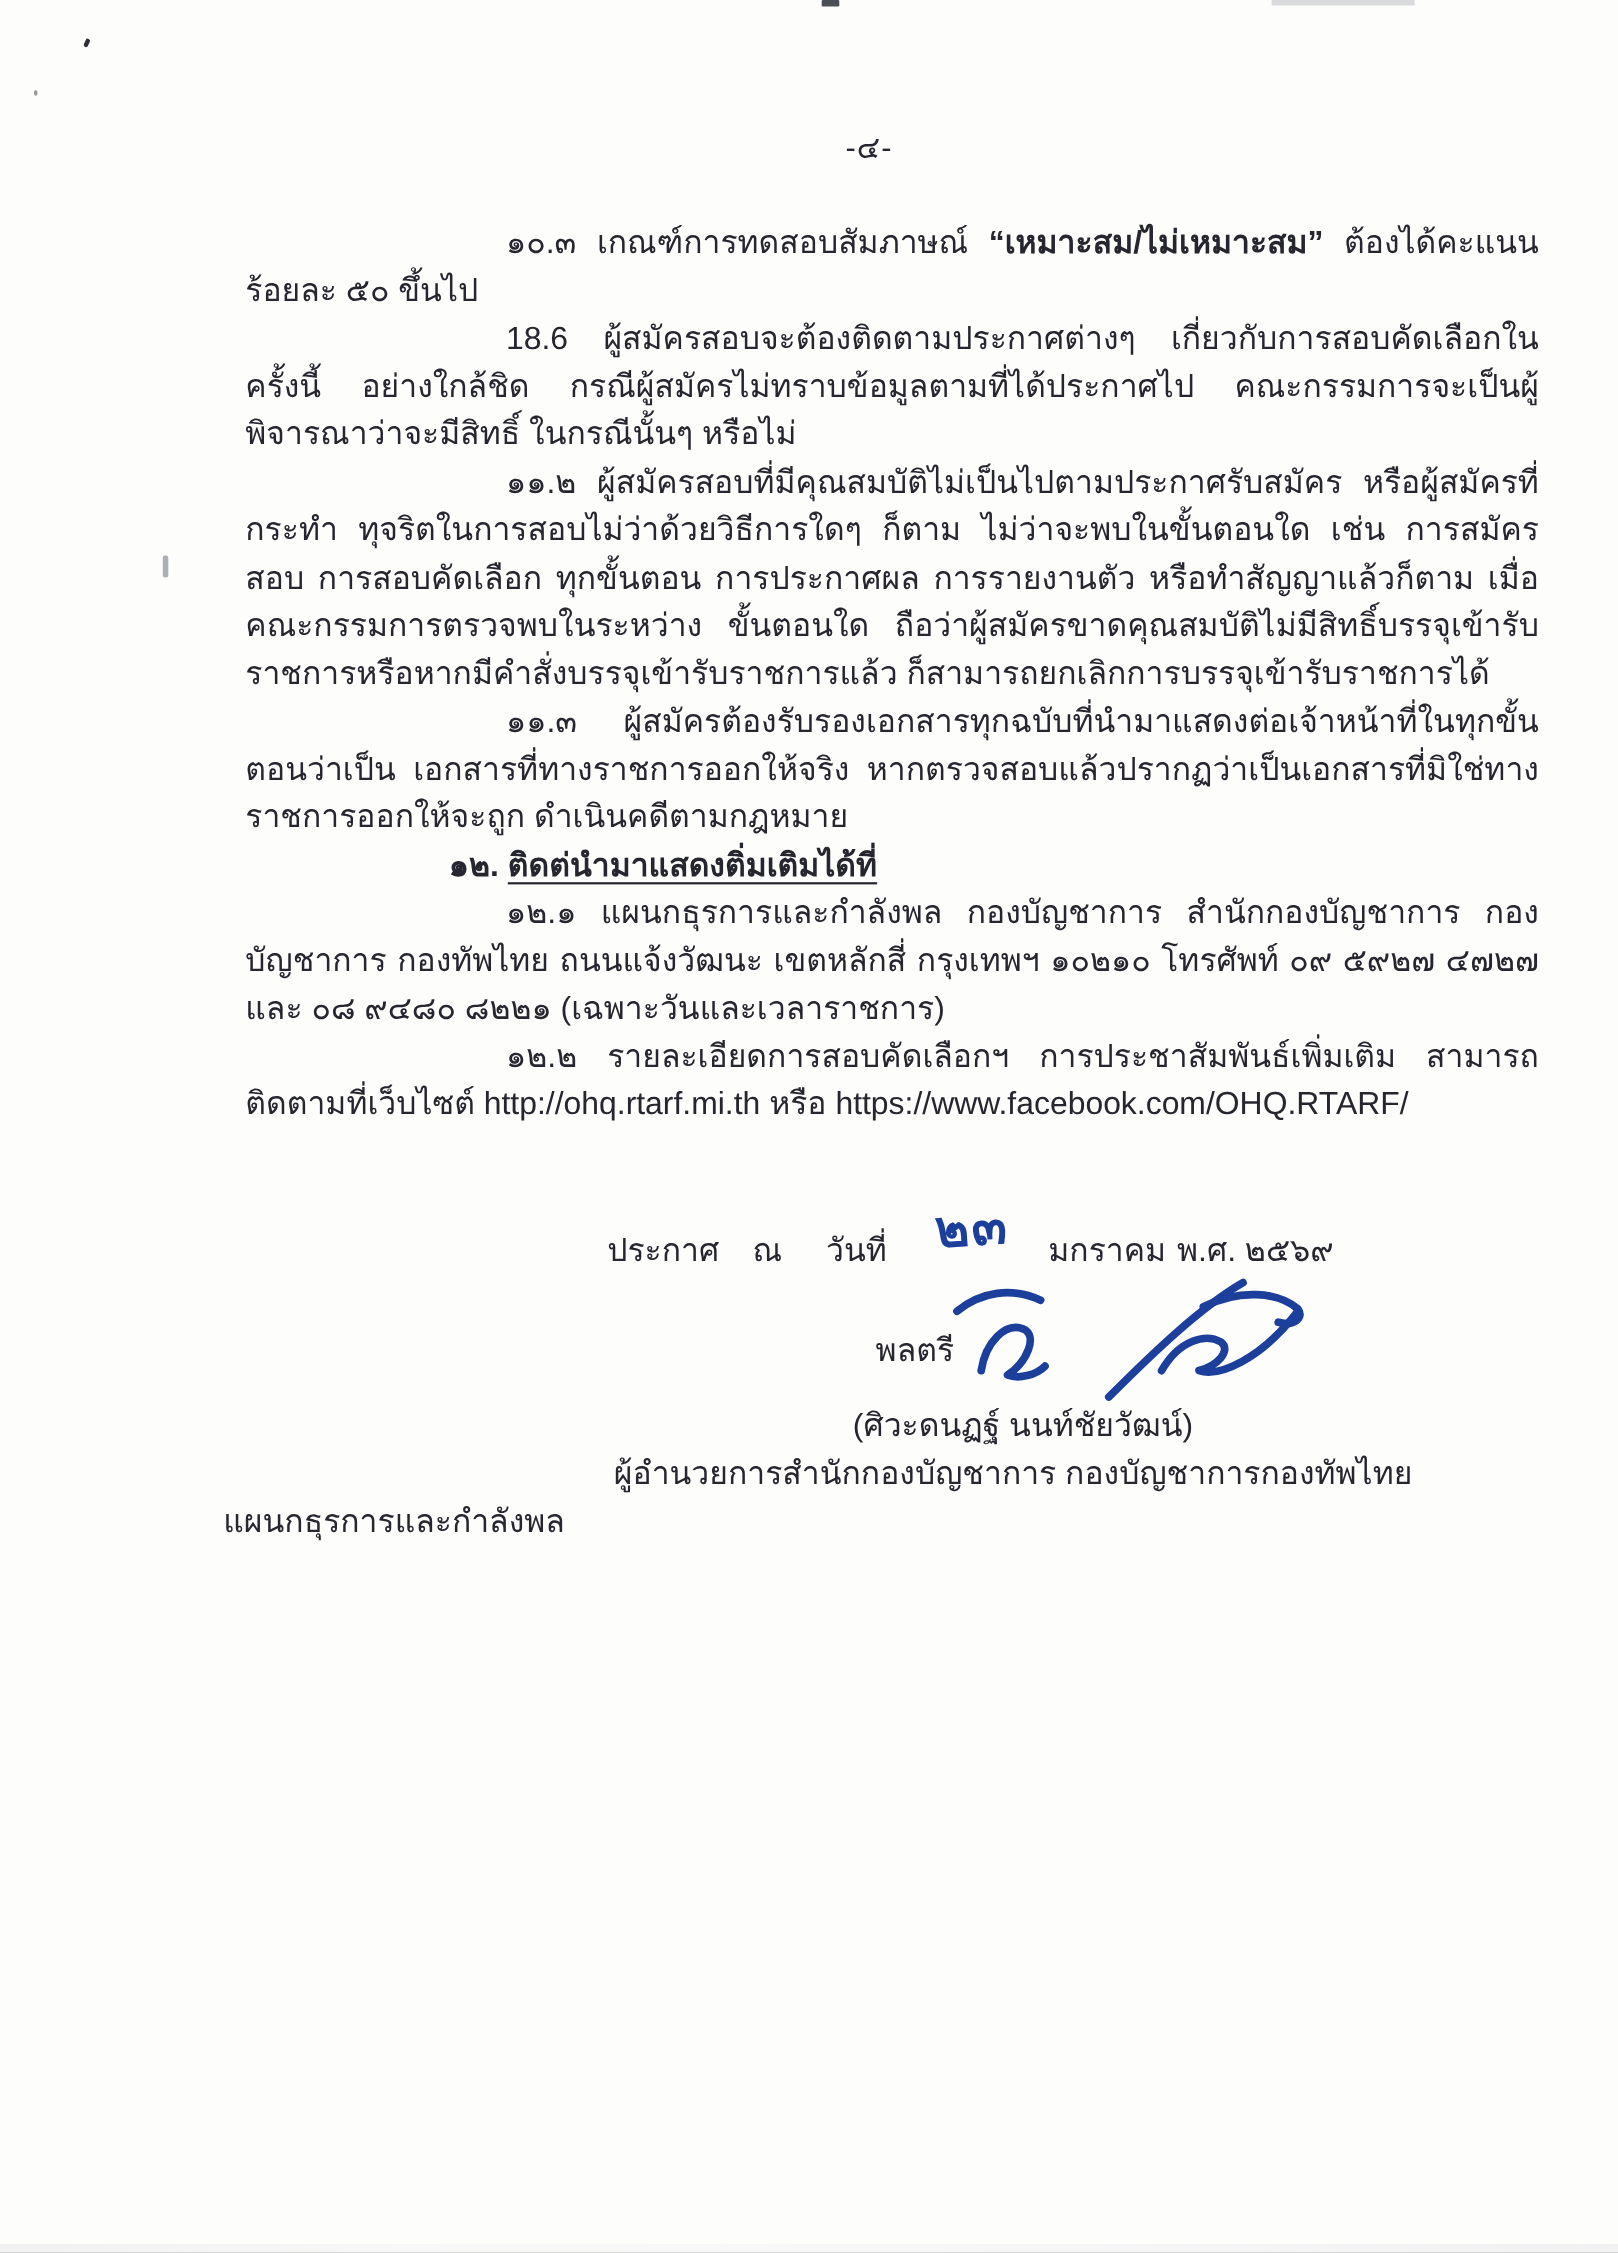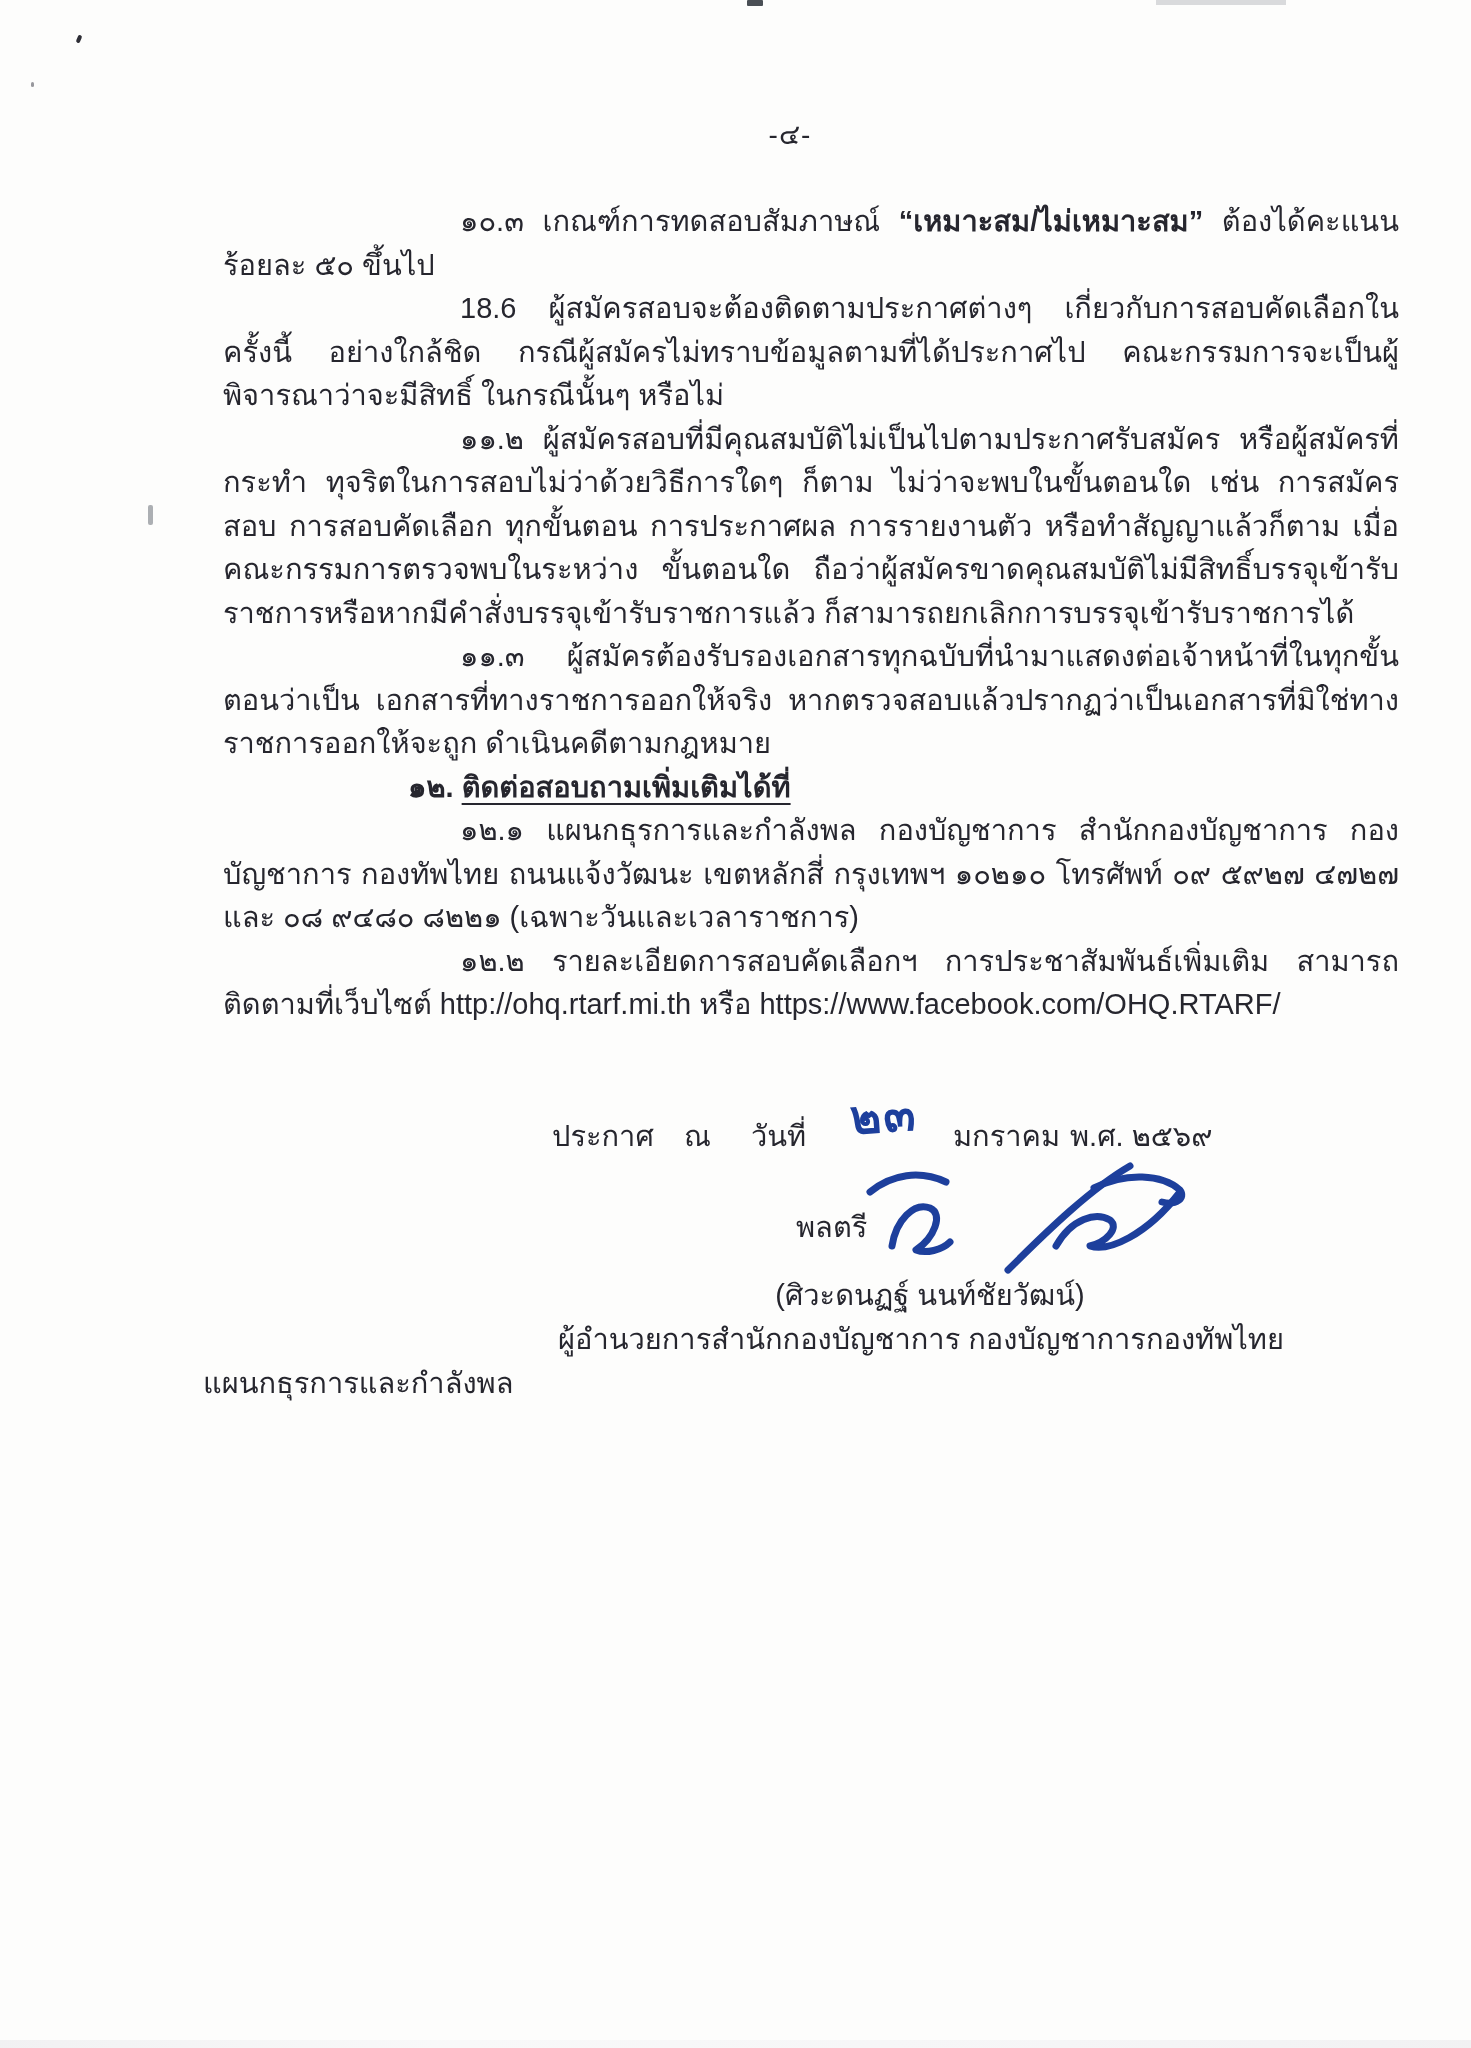--- a/index.html
+++ b/index.html
@@ -61,21 +61,21 @@
   <div class="doc-body">
     <p class="para-indent"><span>๑๐.๓ เกณฑ์การทดสอบสัมภาษณ์ </span><span class="bold">“เหมาะสม/ไม่เหมาะสม”</span><span> ต้องได้คะแนน ร้อยละ ๕๐ ขึ้นไป</span></p>
 
 
     <p class="para-indent">18.6 ผู้สมัครสอบจะต้องติดตามประกาศต่างๆ เกี่ยวกับการสอบคัดเลือกในครั้งนี้ อย่างใกล้ชิด กรณีผู้สมัครไม่ทราบข้อมูลตามที่ได้ประกาศไป คณะกรรมการจะเป็นผู้พิจารณาว่าจะมีสิทธิ์ ในกรณีนั้นๆ หรือไม่</p>
 
     <p class="para-indent">๑๑.๒ ผู้สมัครสอบที่มีคุณสมบัติไม่เป็นไปตามประกาศรับสมัคร หรือผู้สมัครที่กระทำ ทุจริตในการสอบไม่ว่าด้วยวิธีการใดๆ ก็ตาม ไม่ว่าจะพบในขั้นตอนใด เช่น การสมัครสอบ การสอบคัดเลือก ทุกขั้นตอน การประกาศผล การรายงานตัว หรือทำสัญญาแล้วก็ตาม เมื่อคณะกรรมการตรวจพบในระหว่าง ขั้นตอนใด ถือว่าผู้สมัครขาดคุณสมบัติไม่มีสิทธิ์บรรจุเข้ารับราชการหรือหากมีคำสั่งบรรจุเข้ารับราชการแล้ว ก็สามารถยกเลิกการบรรจุเข้ารับราชการได้</p>
 
     <p class="para-indent">๑๑.๓ ผู้สมัครต้องรับรองเอกสารทุกฉบับที่นำมาแสดงต่อเจ้าหน้าที่ในทุกขั้นตอนว่าเป็น เอกสารที่ทางราชการออกให้จริง หากตรวจสอบแล้วปรากฏว่าเป็นเอกสารที่มิใช่ทางราชการออกให้จะถูก ดำเนินคดีตามกฎหมาย</p>
 
-    <p class="heading-line"><span>๑๒. </span><span class="h-label">ติดต่อสอบถามเพิ่มเติมได้ที่</span></p>
+    <p class="heading-line"><span>๑๒. </span><span class="h-label">ติดต่นำมาแสดงติ่มเติมได้ที่</span></p>
 
     <p class="para-indent">๑๒.๑ แผนกธุรการและกำลังพล กองบัญชาการ สำนักกองบัญชาการ กองบัญชาการ กองทัพไทย ถนนแจ้งวัฒนะ เขตหลักสี่ กรุงเทพฯ ๑๐๒๑๐ โทรศัพท์ ๐๙ ๕๙๒๗ ๔๗๒๗ และ ๐๘ ๙๔๘๐ ๘๒๒๑ (เฉพาะวันและเวลาราชการ)</p>
 
     <p class="para-indent">๑๒.๒ รายละเอียดการสอบคัดเลือกฯ การประชาสัมพันธ์เพิ่มเติม สามารถติดตามที่เว็บไซต์ http://ohq.rtarf.mi.th หรือ https://www.facebook.com/OHQ.RTARF/</p>
   </div>
 
   <span class="signoff-word w-announce">ประกาศ</span>
   <span class="signoff-word w-at">ณ</span>
   <span class="signoff-word w-date">วันที่</span>
   <span class="handwritten-day">๒๓</span>

